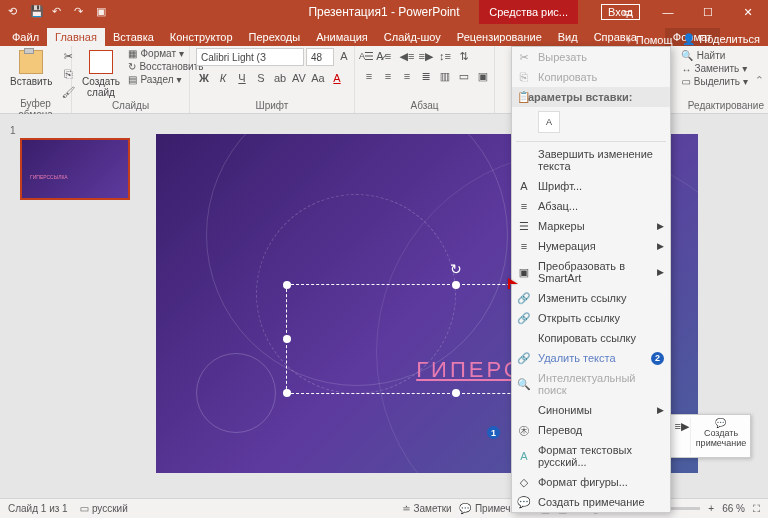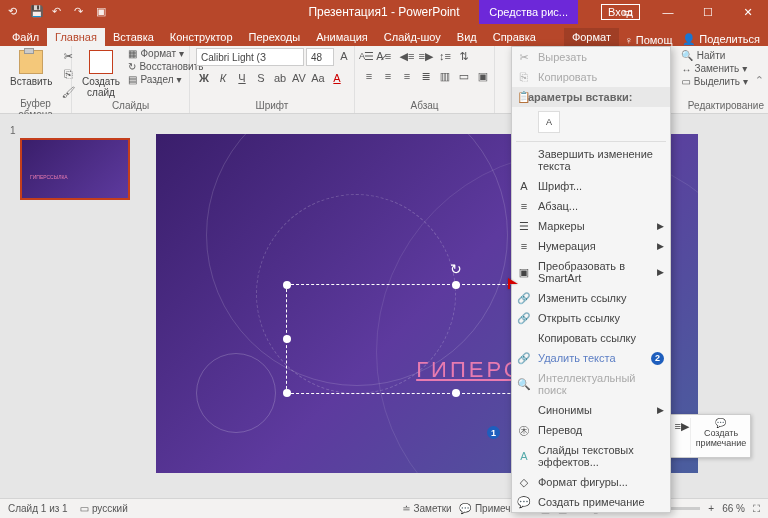--- a/index.html
+++ b/index.html
@@ -3,21 +3,21 @@
 <meta charset="utf-8">
 <style>
 * { margin: 0; padding: 0; box-sizing: border-box; font-family: 'Segoe UI', Tahoma, sans-serif; }
 body { width: 768px; height: 518px; background: #e6e6e6; overflow: hidden; font-size: 11px; color: #444; position: relative; }
 
 
 .titlebar { height: 24px; background: #b7472a; display: flex; align-items: center; color: #fff; position: relative; }
 .titlebar-qat { display: flex; gap: 8px; padding: 0 8px; align-items: center; }
 .qat-icon { width: 14px; height: 14px; opacity: 0.9; }
 .titlebar-center { position: absolute; left: 50%; transform: translateX(-50%); font-size: 12px; }
-.titlebar-tools { position: absolute; right: 190px; background: #6d28d9; height: 24px; display: flex; align-items: center; padding: 0 10px; font-size: 11px; }
+.titlebar-tools { position: absolute; right: 190px; background: #b91c1c; height: 24px; display: flex; align-items: center; padding: 0 10px; font-size: 11px; }
 .titlebar-login { position: absolute; right: 128px; border: 1px solid #fff; padding: 1px 6px; font-size: 11px; }
 .titlebar-winctrl { position: absolute; right: 0; display: flex; }
 .winbtn { width: 40px; height: 24px; display: flex; align-items: center; justify-content: center; }
 
 
 .tabs { height: 22px; background: #b7472a; display: flex; align-items: flex-end; color: #fff; padding-left: 4px; position: relative; }
 .tab { padding: 3px 8px; font-size: 11px; cursor: pointer; }
 .tab.active { background: #f3f2f1; color: #b7472a; }
 .tab.format { background: #a03e25; }
 .tabs-right { position: absolute; right: 8px; display: flex; gap: 10px; align-items: center; font-size: 11px; }
@@ -118,20 +118,21 @@
 </div>
 
 <div class="tabs">
   <div class="tab">Файл</div>
   <div class="tab active">Главная</div>
   <div class="tab">Вставка</div>
   <div class="tab">Конструктор</div>
   <div class="tab">Переходы</div>
   <div class="tab">Анимация</div>
   <div class="tab">Слайд-шоу</div>
+  <div class="tab">Рецензирование</div>
   <div class="tab">Вид</div>
   <div class="tab">Справка</div>
   <div class="tab format" style="margin-left:20px">Формат</div>
   <div class="tabs-right">
     <span>♀ <span>Помощ</span></span>
     <span>👤 <span>Поделиться</span></span>
   </div>
 </div>
 
 <div class="ribbon">
@@ -317,21 +318,21 @@
   <div class="ctx-item">
       <span>Синонимы</span>
       <span class="ctx-arrow">▶</span>
     </div>
   <div class="ctx-item">
       <span class="ctx-icon">㊍</span>
       <span>Перевод</span>
     </div>
   <div class="ctx-item">
       <span class="ctx-icon" style="color:#5aa">A</span>
-      <span>Слайды текстовых эффектов...</span>
+      <span>Формат текстовых русский...</span>
     </div>
   <div class="ctx-item">
       <span class="ctx-icon">◇</span>
       <span>Формат фигуры...</span>
     </div>
   <div class="ctx-item">
       <span class="ctx-icon">💬</span>
       <span>Создать примечание</span>
     </div>
 </div>

